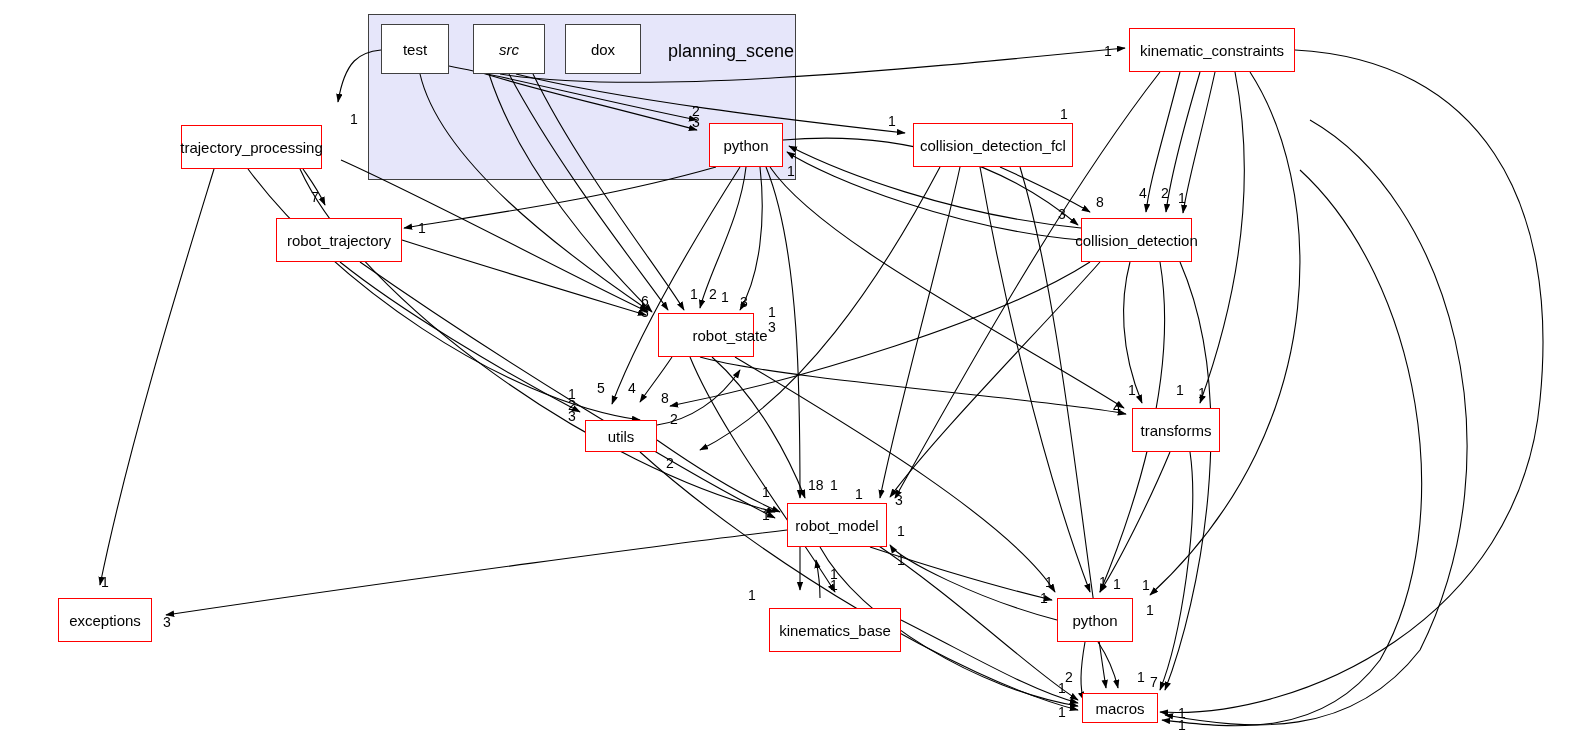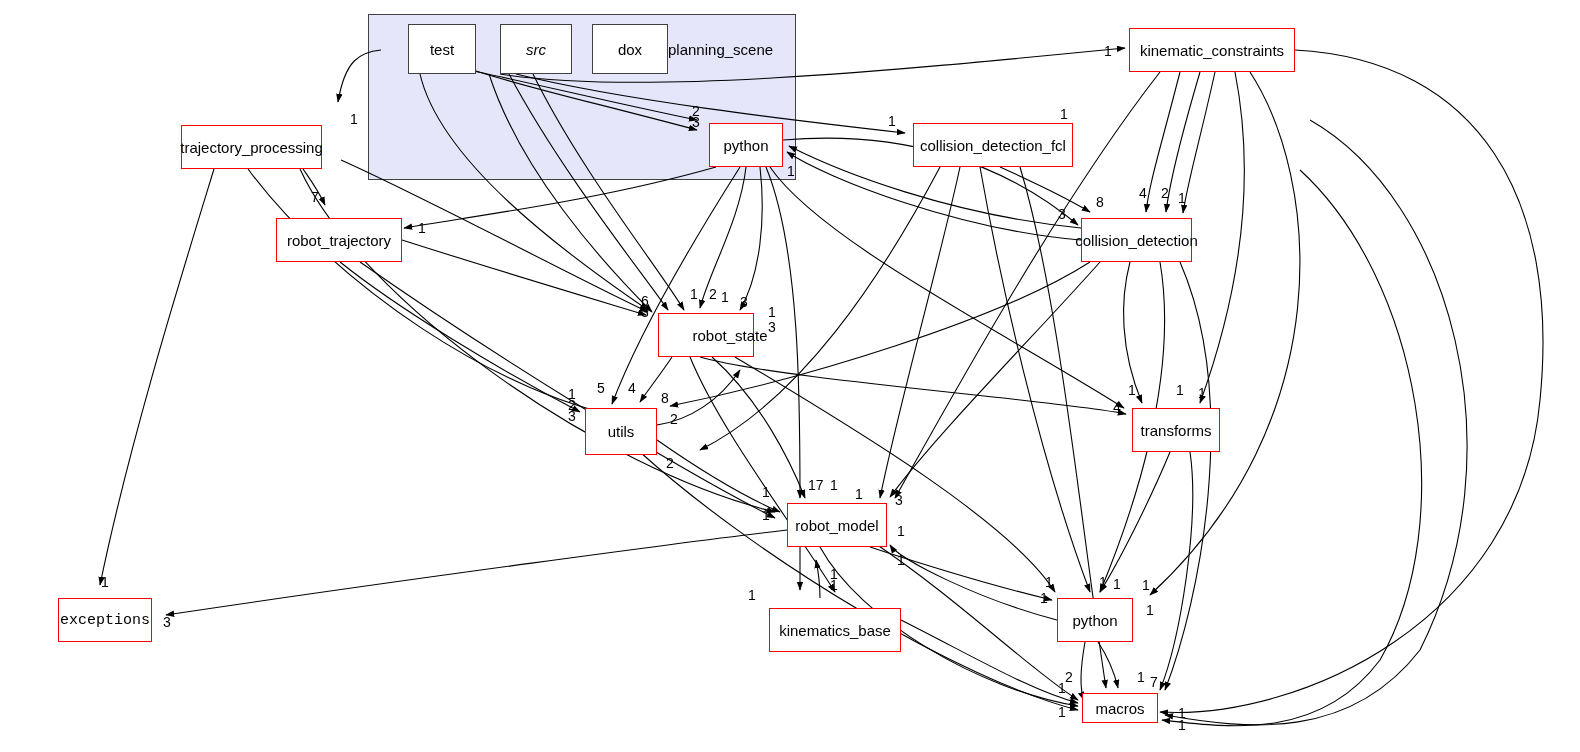--- a/index.html
+++ b/index.html
@@ -1,23 +1,23 @@
 <!DOCTYPE html>
 <html><head>
 <meta charset="utf-8">
 <style>
   html,body{margin:0;padding:0;background:#ffffff;}
   body{font-family:"Liberation Sans","DejaVu Sans",sans-serif;}
   #canvas{position:relative;width:1580px;height:752px;overflow:hidden;background:#ffffff;}
   #edges{position:absolute;left:0;top:0;width:1580px;height:752px;}
   .cluster{position:absolute;background:#e6e6fa;border:1px solid #404040;box-sizing:border-box;}
-  .cluster-label{position:absolute;font-size:15px;color:#000;white-space:nowrap;}
+  .cluster-label{position:absolute;font-size:18px;color:#000;white-space:nowrap;}
   .node{position:absolute;box-sizing:border-box;display:flex;align-items:center;justify-content:center;background:#ffffff;font-size:15px;color:#000;white-space:nowrap;}
   .node.red{border:1.6px solid #ff0000;}
-  .node.black{border:1.6px solid #404040;margin-left:27px;}
+  .node.black{border:1.6px solid #404040;}
   .elabel{position:absolute;font-size:14px;color:#000;line-height:1;white-space:nowrap;}
 </style>
 </head>
 <body>
 
 <div id="canvas">
 
   <div class="cluster" id="cluster-box" style="left: 368px; top: 14px; width: 428px; height: 166px; background: rgb(230, 230, 250); border-color: rgb(64, 64, 64);"></div>
   <div class="cluster-label" id="cluster-label" style="left: 668px; top: 41px;">planning_scene</div>
 
@@ -138,33 +138,33 @@
       </div>
       <div class="node red" style="left: 276px; top: 218px; width: 126px; height: 44px;">
         <span>robot_trajectory</span>
       </div>
       <div class="node red" style="left: 658px; top: 313px; width: 96px; height: 44px; padding-left: 48px;">
         <span>robot_state</span>
       </div>
       <div class="node red" style="left: 1132px; top: 408px; width: 88px; height: 44px;">
         <span>transforms</span>
       </div>
-      <div class="node red" style="left: 585px; top: 408px; width: 72px; height: 47px;">
+      <div class="node red" style="left: 585px; top: 420px; width: 72px; height: 32px;">
         <span>utils</span>
       </div>
       <div class="node red" style="left: 787px; top: 503px; width: 100px; height: 44px;">
         <span>robot_model</span>
       </div>
       <div class="node red" style="left: 769px; top: 608px; width: 132px; height: 44px;">
         <span>kinematics_base</span>
       </div>
       <div class="node red" style="left: 1057px; top: 598px; width: 76px; height: 44px;">
         <span>python</span>
       </div>
-      <div class="node red" style="left: 58px; top: 598px; width: 94px; height: 44px; font-family: Liberation Mono, monospace;">
+      <div class="node red" style="left: 58px; top: 598px; width: 94px; height: 44px;">
         <span>exceptions</span>
       </div>
       <div class="node red" style="left: 1082px; top: 693px; width: 76px; height: 30px;">
         <span>macros</span>
       </div>
     </div>
   <div id="labels">
       <div class="elabel" style="left: 1104px; top: 44px;">1</div>
       <div class="elabel" style="left: 350px; top: 112px;">1</div>
       <div class="elabel" style="left: 692px; top: 104px;">2</div>
@@ -194,21 +194,21 @@
       <div class="elabel" style="left: 628px; top: 381px;">4</div>
       <div class="elabel" style="left: 661px; top: 391px;">8</div>
       <div class="elabel" style="left: 670px; top: 412px;">2</div>
       <div class="elabel" style="left: 666px; top: 456px;">2</div>
       <div class="elabel" style="left: 1128px; top: 383px;">1</div>
       <div class="elabel" style="left: 1176px; top: 383px;">1</div>
       <div class="elabel" style="left: 1198px; top: 386px;">1</div>
       <div class="elabel" style="left: 1113px; top: 400px;">4</div>
       <div class="elabel" style="left: 762px; top: 485px;">1</div>
       <div class="elabel" style="left: 762px; top: 508px;">1</div>
-      <div class="elabel" style="left: 808px; top: 478px;">17</div>
+      <div class="elabel" style="left: 808px; top: 478px;">18</div>
       <div class="elabel" style="left: 830px; top: 478px;">1</div>
       <div class="elabel" style="left: 855px; top: 487px;">1</div>
       <div class="elabel" style="left: 895px; top: 493px;">3</div>
       <div class="elabel" style="left: 897px; top: 524px;">1</div>
       <div class="elabel" style="left: 897px; top: 553px;">1</div>
       <div class="elabel" style="left: 830px; top: 567px;">1</div>
       <div class="elabel" style="left: 830px; top: 578px;">1</div>
       <div class="elabel" style="left: 748px; top: 588px;">1</div>
       <div class="elabel" style="left: 1045px; top: 575px;">1</div>
       <div class="elabel" style="left: 1040px; top: 591px;">1</div>

